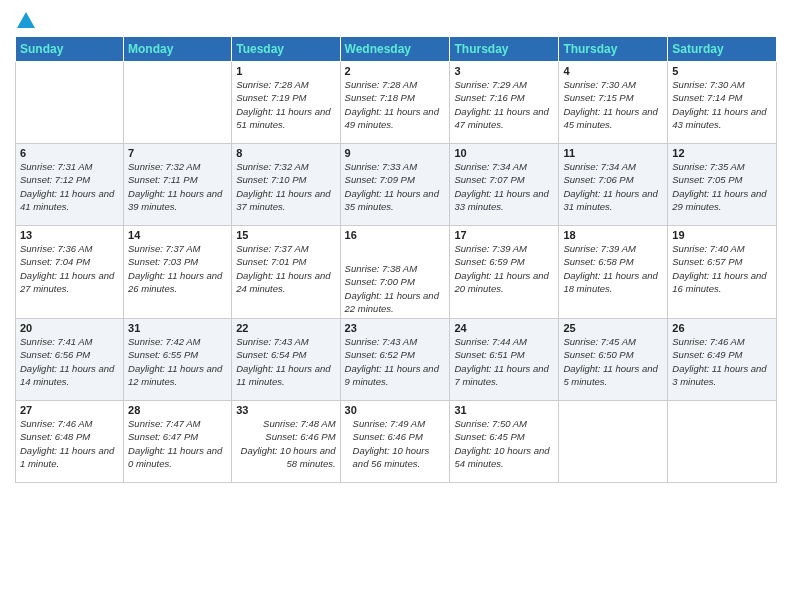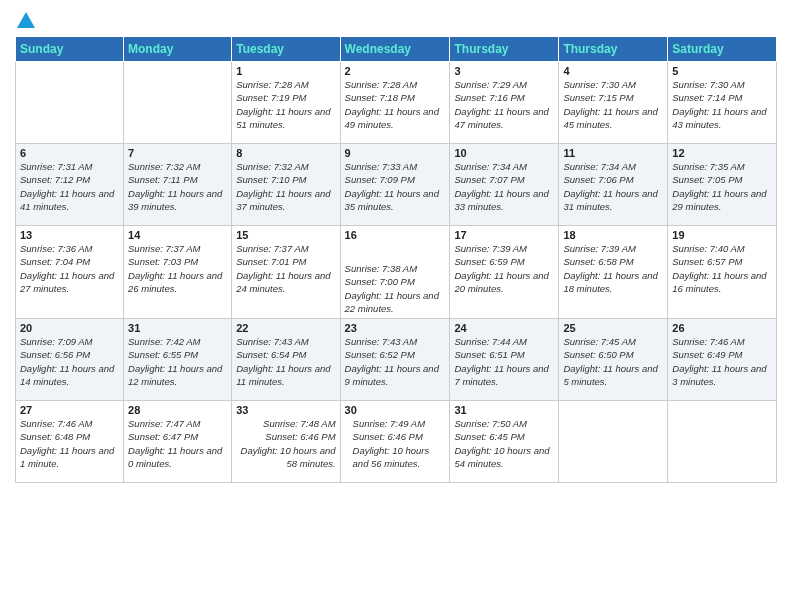--- a/index.html
+++ b/index.html
@@ -232,21 +232,21 @@
           <td>
             <span class="day-number">19</span>
             <div class="day-info" style="white-space: pre-line;">Sunrise: 7:40 AM
 Sunset: 6:57 PM
 Daylight: 11 hours and 16 minutes.</div>
           </td>
         </tr>
         <tr>
           <td>
             <span class="day-number">20</span>
-            <div class="day-info" style="white-space: pre-line;">Sunrise: 7:09 AM
+            <div class="day-info" style="white-space: pre-line;">Sunrise: 7:41 AM
 Sunset: 6:56 PM
 Daylight: 11 hours and 14 minutes.</div>
           </td>
           <td>
             <span class="day-number">31</span>
             <div class="day-info" style="white-space: pre-line;">Sunrise: 7:42 AM
 Sunset: 6:55 PM
 Daylight: 11 hours and 12 minutes.</div>
           </td>
           <td>

